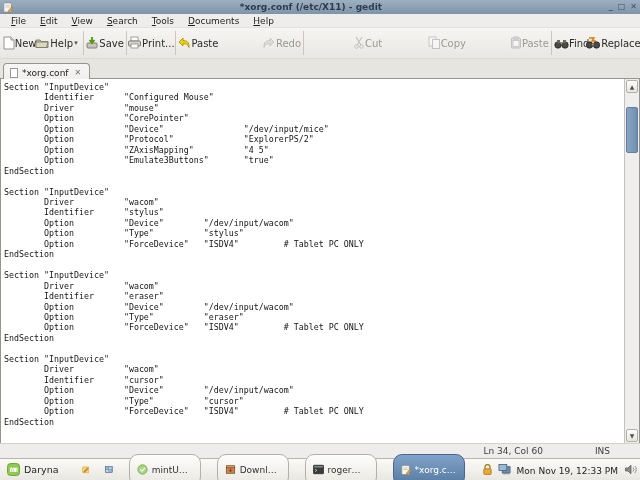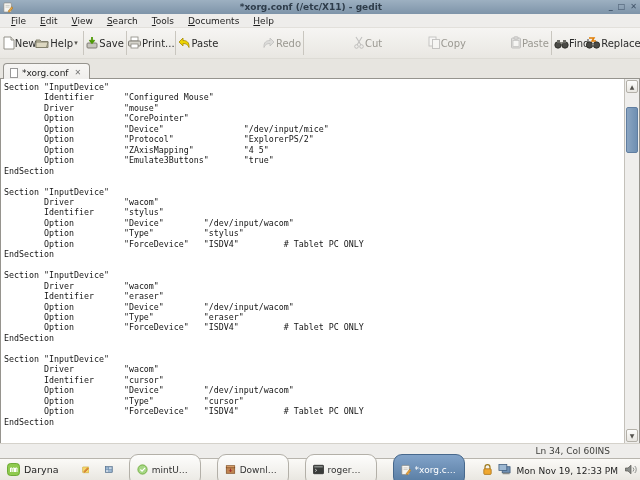--- a/index.html
+++ b/index.html
@@ -40,21 +40,21 @@
   .editor-text { flex:1; overflow:hidden; }
   .editor-text pre { font-family:"DejaVu Sans Mono","Liberation Mono",monospace; font-size:8.3px; line-height:10.45px; tab-size:8; -moz-tab-size:8; white-space:pre; color:#141414; padding:3px 0 0 3px; }
   .vscroll { flex:0 0 15px; background:#efeeec; border-left:1px solid #c4c1ba; position:relative; }
   .scroll-btn { position:absolute; left:1px; right:1px; height:13px; background:linear-gradient(#fdfdfc,#e8e6e1); border:1px solid #b3b0a8; border-radius:2px; font-size:6px; color:#55534e; display:flex; align-items:center; justify-content:center; }
   .scroll-btn.up { top:1px; }
   .scroll-btn.down { bottom:1px; }
   .scroll-thumb { position:absolute; left:1px; right:1px; top:28px; height:46px; background:linear-gradient(90deg,#8aa5c2,#6f8fb2); border:1px solid #5f7da0; border-radius:2px; }
 
   
   .statusbar { height:15px; background:#eeedeb; border-top:1px solid #d5d2cb; display:flex; align-items:center; justify-content:flex-end; font-size:9px; color:#3f3f3c; flex:0 0 auto; }
-  .status-pos { }
+  .status-pos { margin-right:52px; }
   .status-mode { margin-right:30px; }
 
   
   .taskbar { height:22px; background:linear-gradient(#fbfaf7,#e9e7e1); border-top:1px solid #b8b5ae; display:flex; align-items:center; padding:0 3px; gap:16px; flex:0 0 auto; }
   .menu-button { display:flex; align-items:center; gap:4px; font-size:9.5px; color:#222; padding:1px 6px 1px 3px; border:1px solid transparent; border-radius:3px; }
   .panel-icon { width:13px; height:13px; display:flex; }
   .task-btn { display:flex; align-items:center; gap:4px; font-size:9px; color:#333; background:linear-gradient(#fdfdfc,#e9e7e1); border:1px solid #b3b0a8; border-radius:9px; padding:15px 7px; height:17px; width:112px; overflow:hidden; white-space:nowrap; }
   .task-btn .tlabel { overflow:hidden; text-overflow:ellipsis; }
   .task-btn.active { background:linear-gradient(#82a3c9,#54799f); border-color:#47688c; color:#fff; }
   .tray { margin-left:auto; display:flex; align-items:flex-end; gap:4px; }

